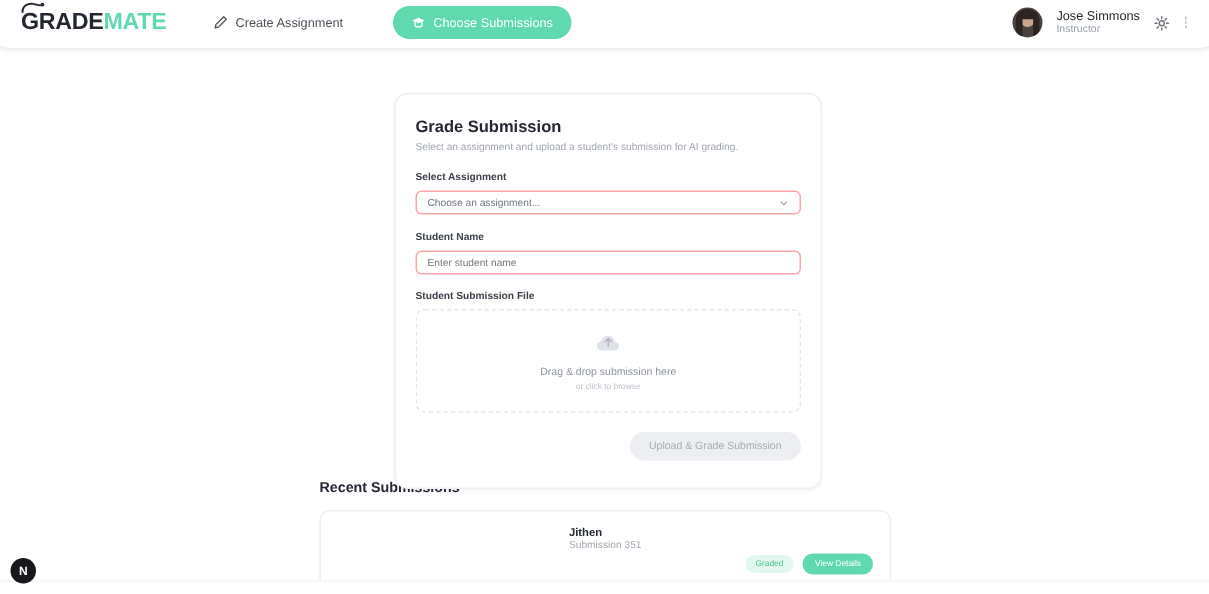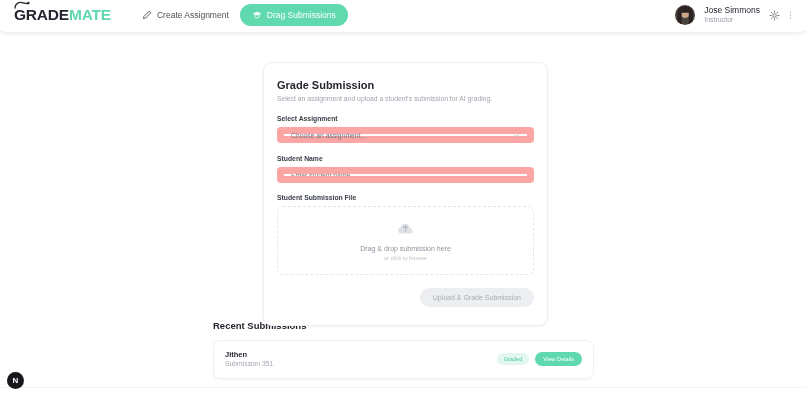--- a/index.html
+++ b/index.html
@@ -43,21 +43,21 @@
     width: 16px; height: 9px;
   }
   .logo-text {
     font-size: 15.5px;
     font-weight: bold;
     letter-spacing: -0.2px;
   }
   .logo-grade { color: #242730; }
   .logo-mate  { color: #5fd9ad; }
 
-  .nav { display: flex; align-items: center; gap: 2px; }
+  .nav { display: flex; align-items: center; gap: 24px; }
   .nav-item {
     display: flex; align-items: center; gap: 5px;
     font-size: 8.5px;
     color: #4c5059;
     padding: 5px 9px;
     border-radius: 13px;
     cursor: pointer;
     white-space: nowrap;
   }
   .nav-item.active {
@@ -117,21 +117,21 @@
   }
   .card-title { font-size: 11px; font-weight: bold; color: #242730; margin-bottom: 4px; }
   .card-sub { font-size: 6.8px; color: #a0a6af; margin-bottom: 13px; }
 
   .field-label {
     font-size: 6.8px; font-weight: bold; color: #3b4049;
     margin-bottom: 5px; display: block;
   }
   .select-box, .text-input {
     width: 100%; height: 16px;
-    border: 7px solid #fca5a5;
+    border: 1px solid #fca5a5;
     border-radius: 4px;
     background: #fff;
     display: flex; align-items: center;
     padding: 0 7px;
     font-size: 6.8px;
     color: #707682;
     cursor: pointer;
   }
   .text-input { color: #c2c7ce; cursor: text; }
   .select-box .sel-val { flex: 1; }
@@ -165,21 +165,21 @@
 
   
   .recent-wrap { position: absolute; left: 213px; top: 320px; width: 381px; z-index: 4; }
   .recent-title { font-size: 9.5px; font-weight: bold; color: #242730; margin-bottom: 9px; }
   .sub-card {
     background: #ffffff;
     border: 1px solid #eef0f3;
     border-radius: 7px;
     box-shadow: 0 1px 2px rgba(20,25,40,0.04);
     padding: 9px 11px;
-    display: flex; align-items: center;
+    display: flex; align-items: center; flex-direction: column;
   }
   .sub-info { line-height: 1.3; }
   .sub-name { font-size: 7.5px; font-weight: bold; color: #242730; }
   .sub-id { font-size: 6.8px; color: #a3a9b2; }
   .sub-actions { margin-left: auto; display: flex; align-items: center; gap: 6px; }
   .badge {
     background: #e2f8ee; color: #47c79a;
     font-size: 5.6px; border-radius: 8px;
     padding: 3px 7px; white-space: nowrap;
   }
@@ -227,21 +227,21 @@
         <span>Create Assignment</span>
       </div>
 
       <div class="nav-item active">
         <span class="nav-icon">
           <svg viewBox="0 0 12 12" width="10" height="10">
             <path d="M1 4.3 L6 2.1 L11 4.3 L6 6.5 Z" fill="#ffffff"></path>
             <path d="M3.2 5.4 L3.2 8 C3.2 8.9 4.5 9.5 6 9.5 C7.5 9.5 8.8 8.9 8.8 8 L8.8 5.4" fill="none" stroke="#ffffff" stroke-width="1.1" stroke-linecap="round"></path>
           </svg>
         </span>
-        <span>Drag Submissions</span>
+        <span>Choose Submissions</span>
       </div>
     </div>
 
     <div class="header-right">
       <div class="avatar">
         <div class="face"></div>
         <div class="hair"></div>
       </div>
       <div class="user-meta">
         <div class="user-name">Jose Simmons</div>

